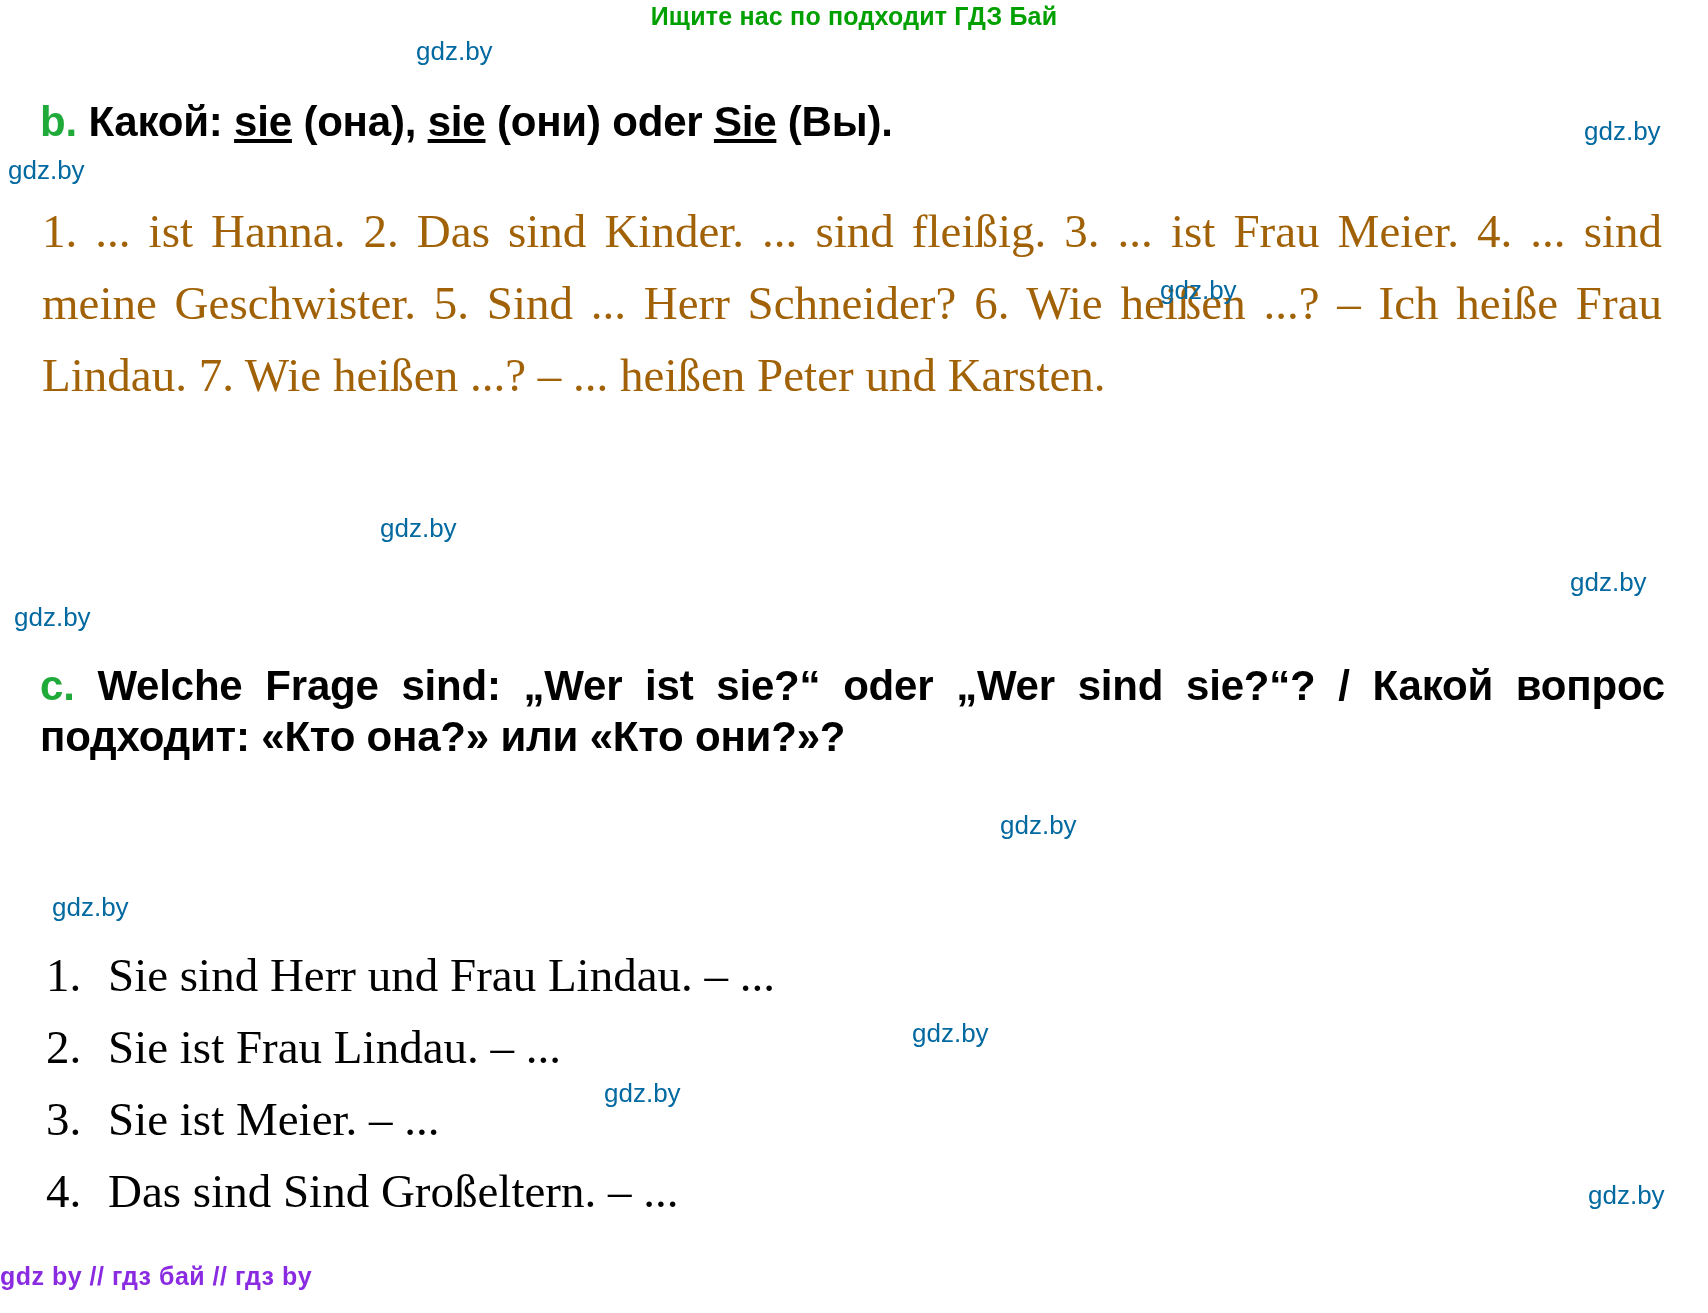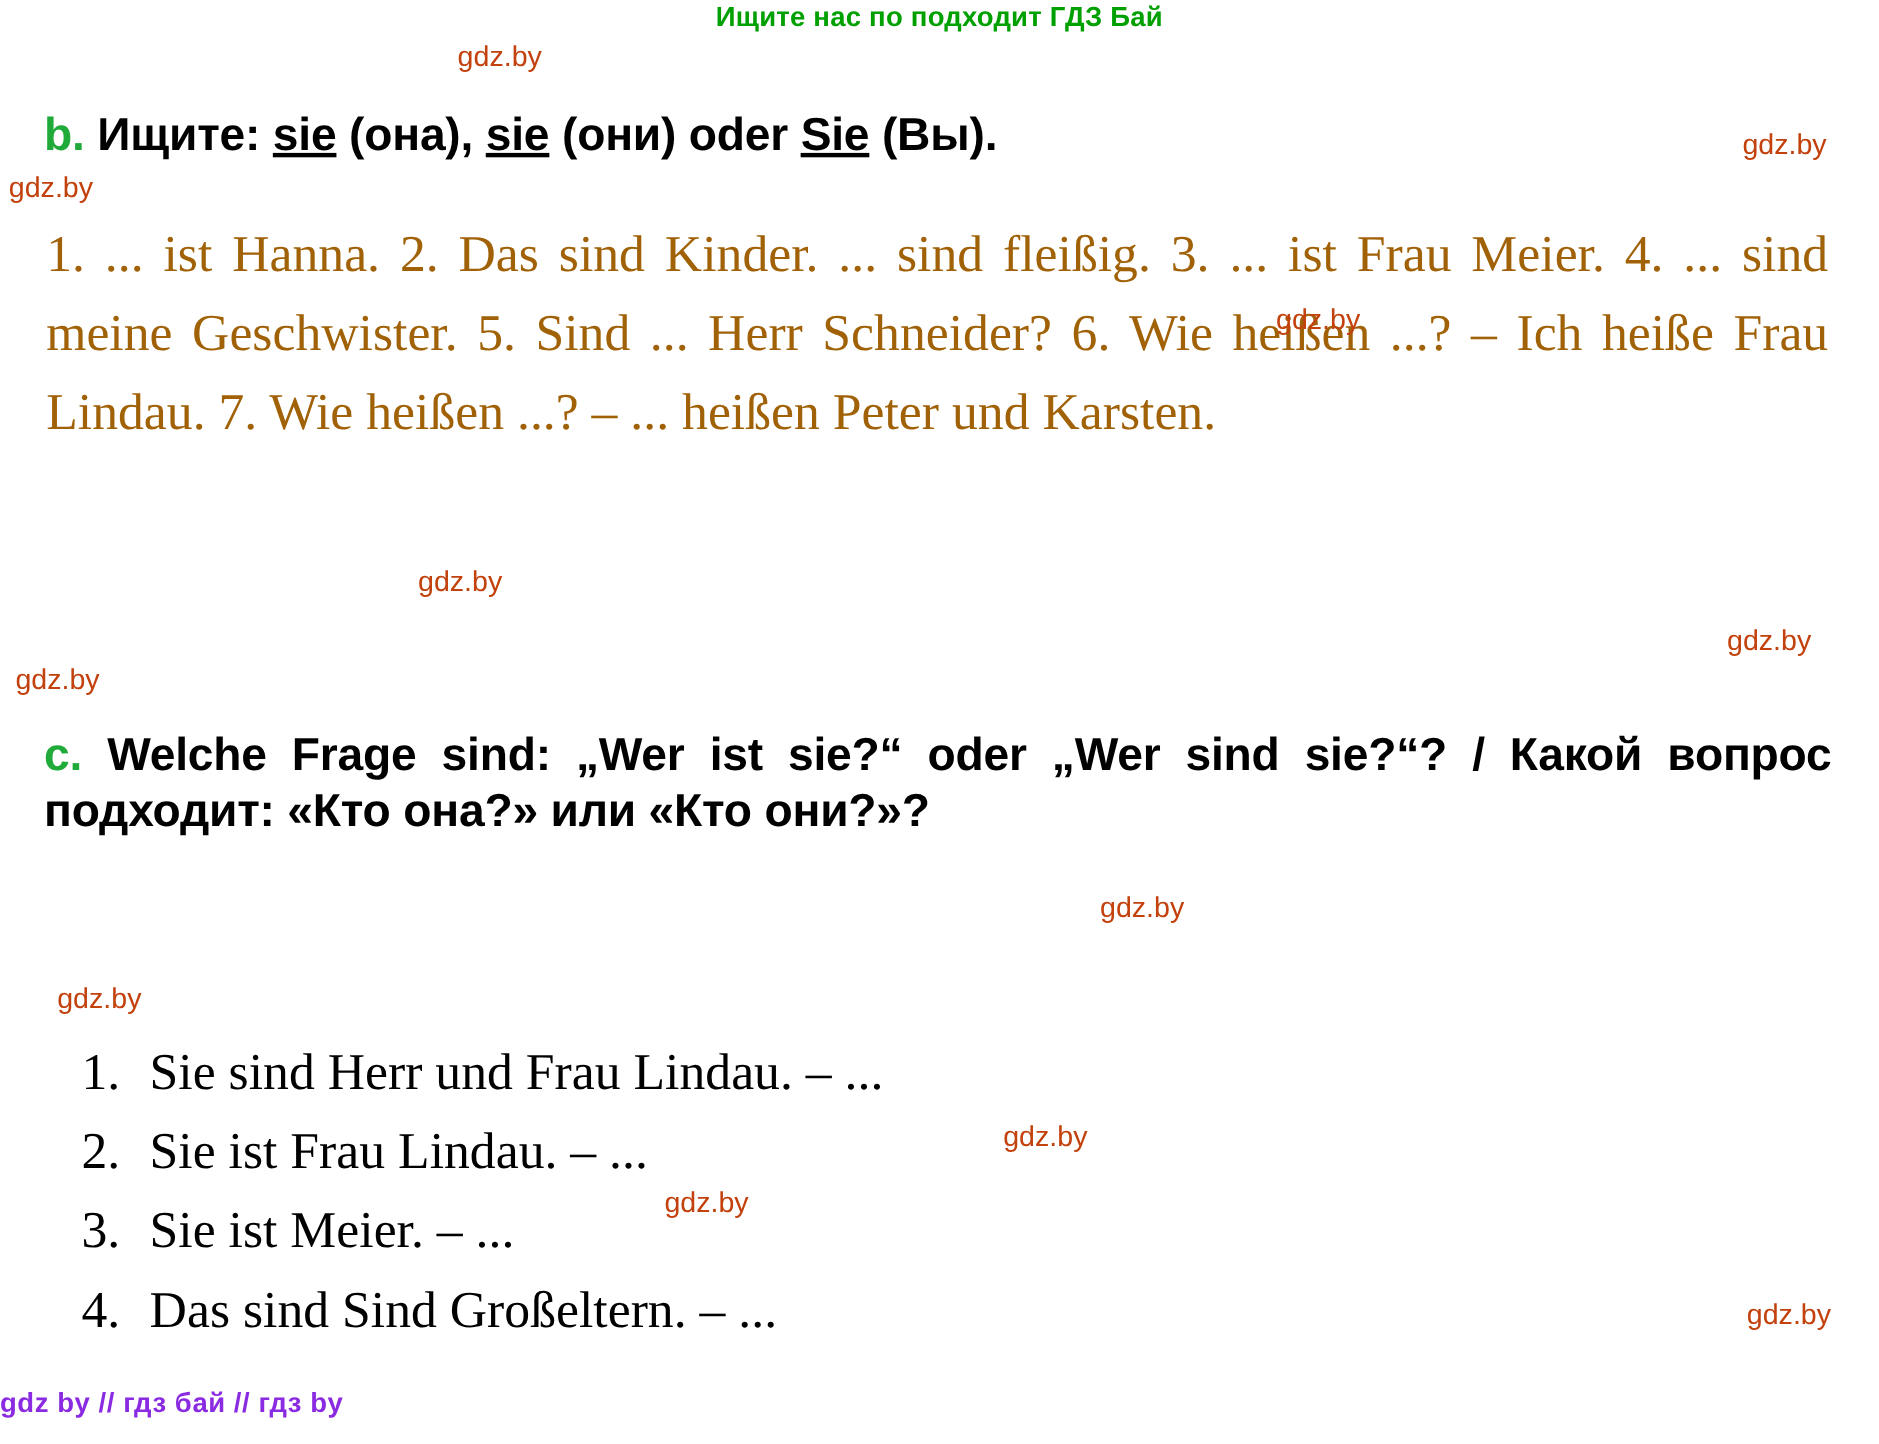--- a/index.html
+++ b/index.html
@@ -30,21 +30,21 @@
     color: #00a000;
     font-family: "Liberation Sans", sans-serif;
     font-size: 25px;
     font-weight: bold;
     letter-spacing: 0.2px;
   }
 
   
   .wm {
     position: absolute;
-    color: #c2410c;
+    color: #0369a1;
     font-family: "Liberation Sans", sans-serif;
     font-size: 26px;
     font-weight: normal;
     white-space: nowrap;
     pointer-events: none;
   }
 
   
   .task-heading {
     position: absolute;
@@ -76,21 +76,20 @@
 
   .numbered-list {
     position: absolute;
     font-family: "Liberation Serif", serif;
     font-size: 47px;
     color: #000000;
     line-height: 1.53;
   }
   .numbered-list .row {
     white-space: nowrap;
-    margin-left: 28px;
   }
   .numbered-list .num {
     display: inline-block;
     width: 62px;
   }
 
   
   .footer {
     position: absolute;
     bottom: 22px;
@@ -105,21 +104,21 @@
   }
 </style>
 </head>
 <body>
 
 <div class="page">
 
   <div class="top-banner">Ищите нас по подходит ГДЗ Бай</div>
 
   <div class="task-heading" style="left: 40px; top: 96px; width: 1500px;">
-    <span class="task-letter">b.</span><span> Ищите: </span><span class="ul">sie</span><span> (она), </span><span class="ul">sie</span><span> (они) oder </span><span class="ul">Sie</span><span> (Вы).</span>
+    <span class="task-letter">b.</span><span> Какой: </span><span class="ul">sie</span><span> (она), </span><span class="ul">sie</span><span> (они) oder </span><span class="ul">Sie</span><span> (Вы).</span>
   </div>
 
   <div class="serif-block" style="left: 42px; top: 196px; width: 1620px;">1. ... ist Hanna. 2. Das sind Kinder. ... sind fleißig. 3. ... ist Frau Meier. 4. ... sind meine Geschwister. 5. Sind ... Herr Schneider? 6. Wie heißen ...? – Ich heiße Frau Lindau. 7. Wie heißen ...? – ... heißen Peter und Karsten.</div>
 
   <div class="task-heading" style="left: 40px; top: 660px; width: 1625px; text-align: justify;">
     <span class="task-letter">c.</span><span> Welche Frage sind: „Wer ist sie?“ oder „Wer sind sie?“? / Какой вопрос подходит: «Кто она?» или «Кто они?»?</span>
   </div>
 
   <div class="numbered-list" style="left: 46px; top: 940px;">
     <div class="row">

